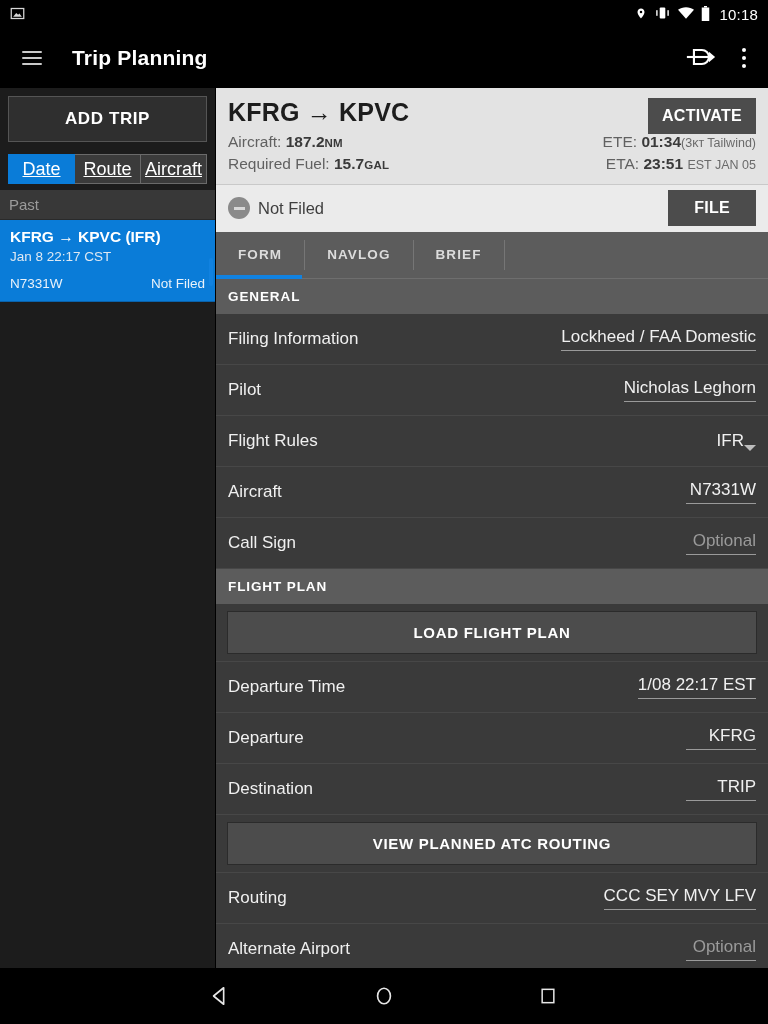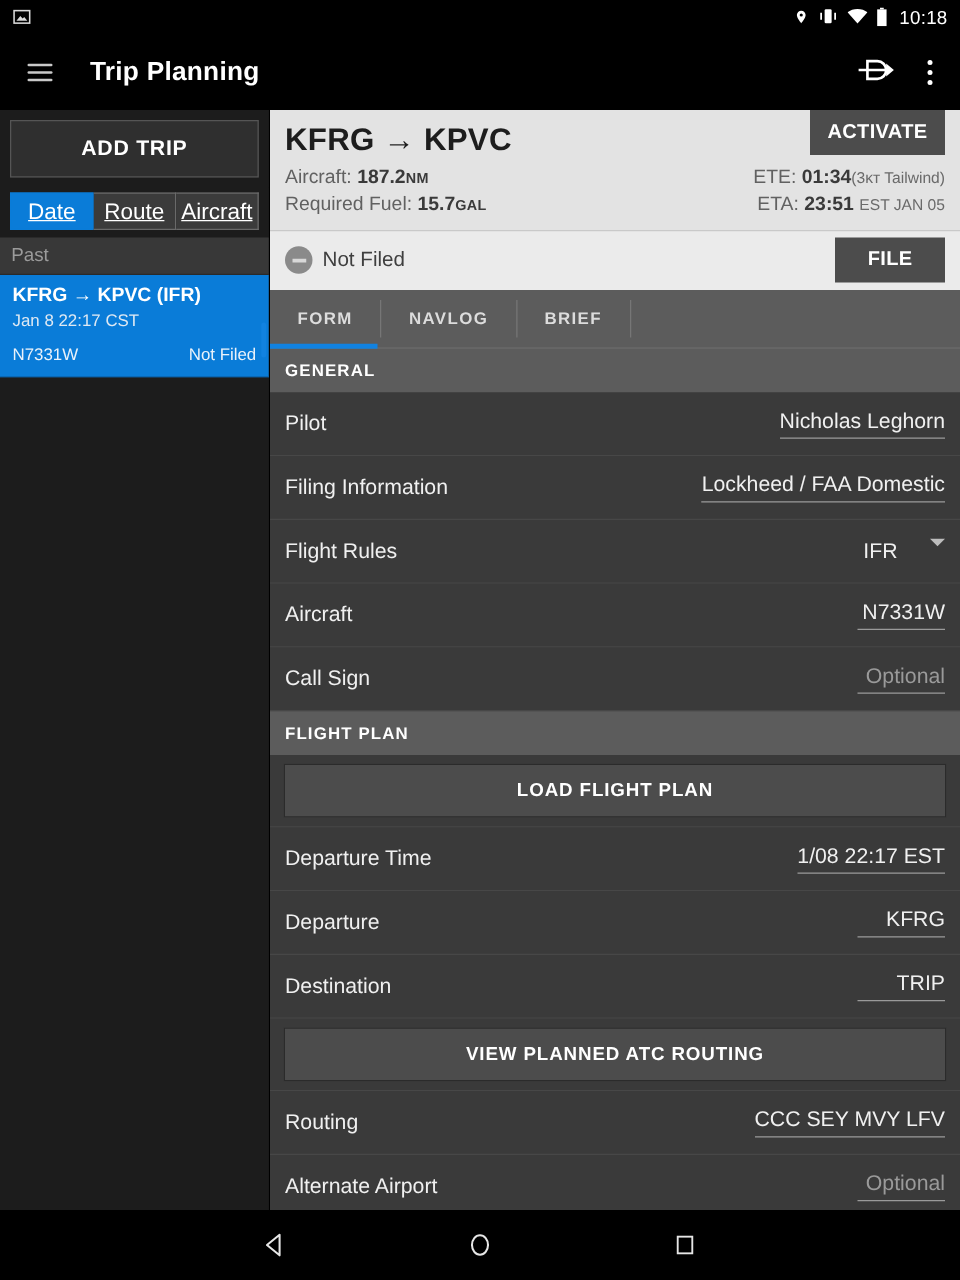--- a/index.html
+++ b/index.html
@@ -86,21 +86,21 @@
   .summary { background: #e3e3e3; color: #3b3b3b; padding: 10px 12px 8px 12px; position: relative; }
   .summary-route { font-size: 25px; font-weight: bold; color: #1d1d1d; letter-spacing: .2px; }
   .summary-cols { display: flex; margin-top: 4px; }
   .summary-left { flex: 1; }
   .summary-right { text-align: right; }
   .sm-line { font-size: 15.5px; color: #616161; line-height: 1.45; white-space: nowrap; }
   .sm-line b { color: #3a3a3a; font-weight: bold; }
   .sm-unit { font-size: 11.5px; font-weight: bold; color: #3a3a3a; letter-spacing: .3px; }
   .sm-small { font-size: 12.5px; color: #6a6a6a; }
   .activate {
-    position: absolute; right: 12px; top: 0;
+    position: absolute; right: 12px; top: 10px;
     background: #4c4c4c; color: #fff; border: none; padding: 9px 14px;
     font-size: 16px; font-weight: bold; letter-spacing: .3px; cursor: pointer;
     font-family: "Liberation Sans", sans-serif;
   }
   .filebar {
     background: #ebebeb; border-top: 1px solid #c9c9c9;
     height: 48px; display: flex; align-items: center; padding: 0 12px;
   }
   .status-dot {
     width: 22px; height: 22px; border-radius: 50%; background: #8a8a8a;
@@ -140,21 +140,21 @@
     border-bottom: 1px solid #474747; background: #3a3a3a;
   }
   .row-label { font-size: 17px; color: #f0f0f0; flex: 1; }
   .row-value {
     font-size: 17px; color: #f0f0f0; text-align: right;
     border-bottom: 1px solid #9a9a9a; padding-bottom: 3px; min-width: 70px;
     cursor: text;
   }
   .row-value.placeholder { color: #9a9a9a; }
   .row-value.nounderline { border-bottom: none; padding-bottom: 0; }
-  .select-wrap { display: flex; align-items: flex-start; gap: 26px; }
+  .select-wrap { display: flex; align-items: flex-end; }
   .caret {
     width: 0; height: 0; border-left: 6px solid transparent; border-right: 6px solid transparent;
     border-top: 6px solid #bdbdbd; cursor: pointer;
   }
   .btn-row { padding: 7px 11px; background: #3a3a3a; border-bottom: 1px solid #474747; }
   .wide-btn {
     width: 100%; height: 43px; background: #4c4c4c; color: #fff;
     border: 1px solid #2b2b2b; font-size: 15px; font-weight: bold; letter-spacing: .7px;
     cursor: pointer; font-family: "Liberation Sans", sans-serif;
   }
@@ -301,27 +301,27 @@
         <div class="tab">BRIEF</div>
         <div class="tab-baseline"></div>
         <div class="tab-underline"></div>
       </div>
 
       <div class="form-scroll">
 
         <div class="sec-hdr">GENERAL</div>
 
         <div class="row">
+          <span class="row-label">Filing Information</span>
+          <span class="row-value">Lockheed / FAA Domestic</span>
+        </div>
+
+        <div class="row">
           <span class="row-label">Pilot</span>
           <span class="row-value">Nicholas Leghorn</span>
-        </div>
-
-        <div class="row">
-          <span class="row-label">Filing Information</span>
-          <span class="row-value">Lockheed / FAA Domestic</span>
         </div>
 
         <div class="row">
           <span class="row-label">Flight Rules</span>
           <span class="select-wrap">
             <span class="row-value nounderline">IFR</span>
             <span class="caret"></span>
           </span>
         </div>
 

